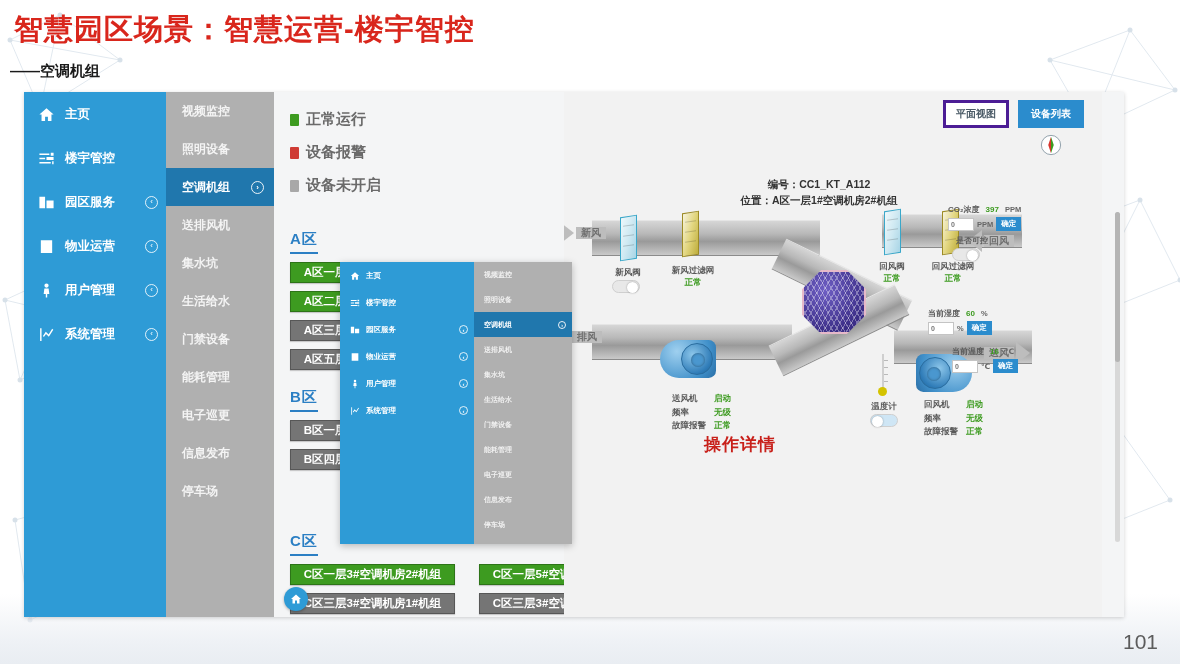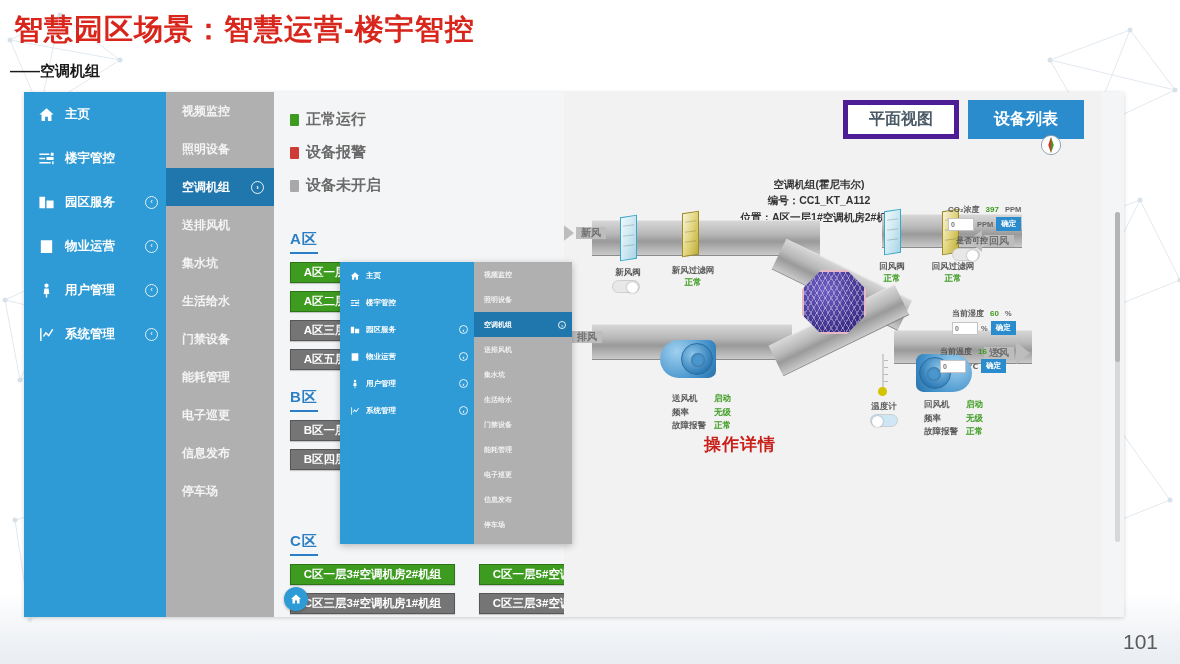--- a/index.html
+++ b/index.html
@@ -108,22 +108,22 @@
   .chip.ok    { background:#3d9b20; }
   .chip.off   { background:#757575; }
 
   
   .stage {
     position:absolute; left:540px; top:0; right:22px; bottom:0;
     background:#f2f2f2; overflow:hidden;
   }
   .view-btns { position:absolute; right:18px; top:8px; display:flex; gap:9px; }
   .vbtn {
-    font-size:16px; font-weight:bold; padding:4px 21px;
-    border:5px solid #4c1d95; white-space:nowrap;
+    font-size:10px; font-weight:bold; padding:4px 10px;
+    border:3px solid #4c1d95; white-space:nowrap;
   }
   .vbtn.ghost  { background:#ffffff; color:#4a5a66; }
   .vbtn.filled { background:#2b8ccd; color:#ffffff; border-color:#2b8ccd; }
   .compass { position:absolute; right:40px; top:42px; width:22px; height:22px; }
   .compass svg { width:100%; height:100%; display:block; }
 
   .stage-title {
     position:absolute; left:0; right:0; top:42px; text-align:center;
     font-size:26px; color:#3b3b3b; letter-spacing:1px;
   }
@@ -494,21 +494,20 @@
 
     <div class="compass">
       <svg viewBox="0 0 24 24">
         <circle cx="12" cy="12" r="10.5" fill="#ffffff" stroke="#8a9aa5" stroke-width="1"></circle>
         <path d="M12 3 L15 12 L12 21 Z" fill="#3d9b20"></path>
         <path d="M12 3 L9 12 L12 21 Z" fill="#d8352d"></path>
       </svg>
     </div>
 
     <div class="stage-meta">
-      <div>空调机组(霍尼韦尔)</div>
       <div>编号：CC1_KT_A112</div>
       <div>位置：A区一层1#空调机房2#机组</div>
     </div>
 
     <div class="duct duct-band" style="left:28px; top:128px; width:228px; height:36px;"></div>
     <div class="duct duct-band" style="left:28px; top:232px; width:200px; height:36px;"></div>
     <div class="duct duct-band" style="left:318px; top:122px; width:140px; height:34px;"></div>
     <div class="duct duct-band" style="left:330px; top:238px; width:138px; height:34px;"></div>
     <div class="duct duct-band" style="left:215px; top:145px; width:140px; height:34px; transform:rotate(26deg); transform-origin:left center;"></div>
     <div class="duct duct-band" style="left:212px; top:252px; width:140px; height:34px; transform:rotate(-26deg); transform-origin:left center;"></div>
@@ -617,34 +616,34 @@
       </div>
       <div class="ctl-row">
         <div class="ctl-input">0</div>
         <span class="ctl-unit">PPM</span>
         <div class="ctl-ok">确定</div>
       </div>
       <div style="margin:4px 0 2px 8px;">是否可控</div>
       <div class="toggle" style="position:relative; left:4px; top:0;"></div>
     </div>
 
-    <div class="ctl-block" style="left:388px; top:216px;">
+    <div class="ctl-block" style="left:364px; top:216px;">
       <div class="ctl-head">
         <span>当前湿度</span>
         <span class="val">60</span>
         <span class="ctl-unit">%</span>
       </div>
       <div class="ctl-row">
         <div class="ctl-input">0</div>
         <span class="ctl-unit">%</span>
         <div class="ctl-ok">确定</div>
       </div>
     </div>
 
-    <div class="ctl-block" style="left:376px; top:254px;">
+    <div class="ctl-block" style="left:388px; top:254px;">
       <div class="ctl-head">
         <span>当前温度</span>
         <span class="val">16</span>
         <span class="ctl-unit">℃</span>
       </div>
       <div class="ctl-row">
         <div class="ctl-input">0</div>
         <span class="ctl-unit">℃</span>
         <div class="ctl-ok">确定</div>
       </div>

